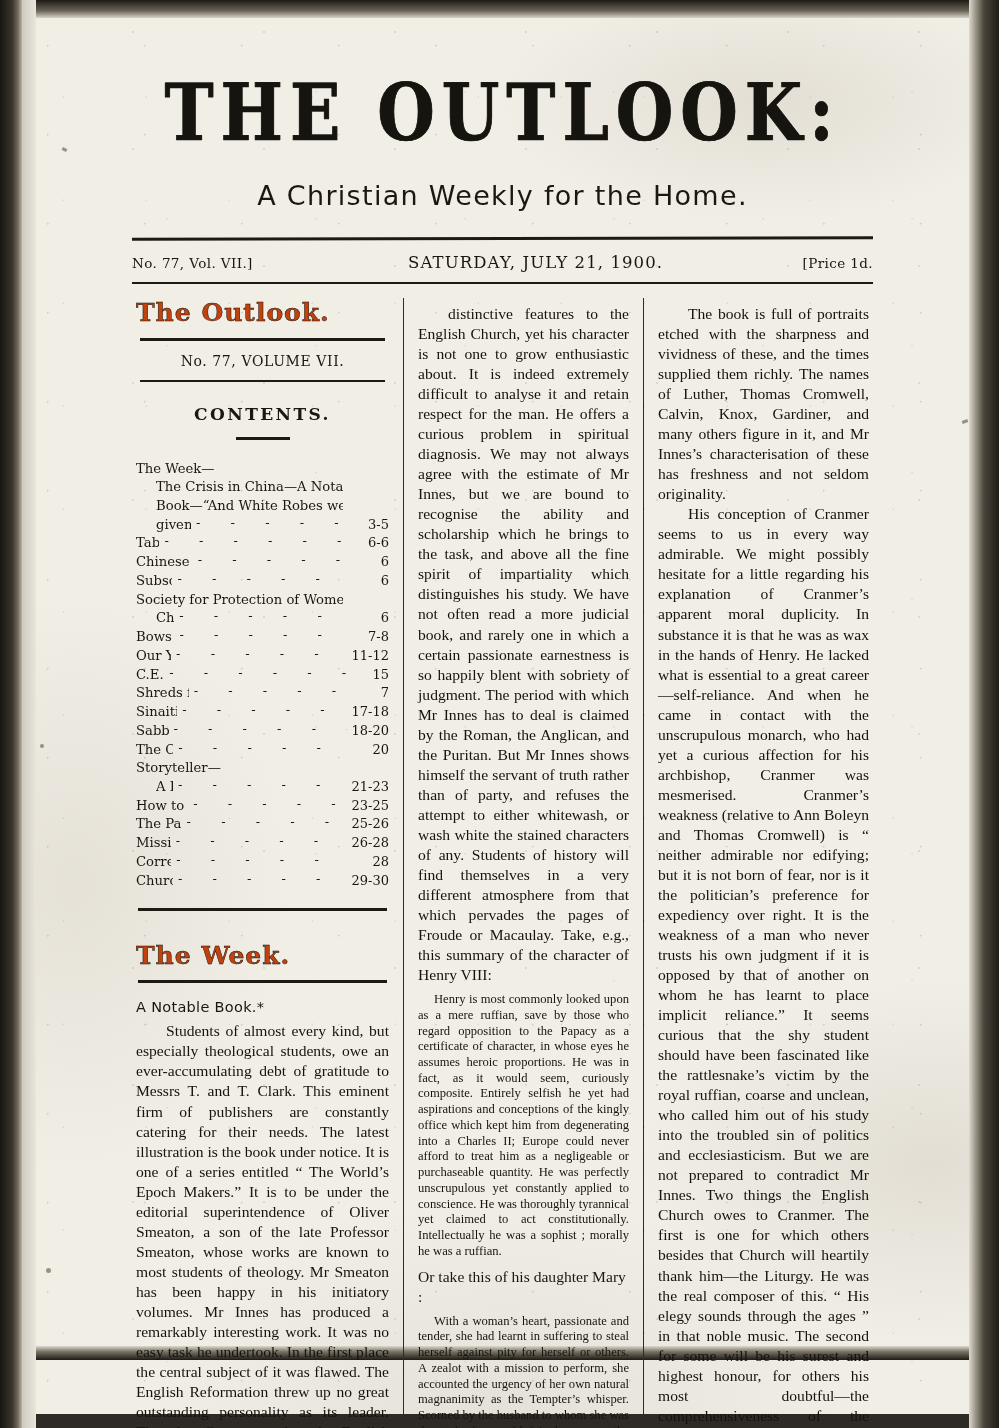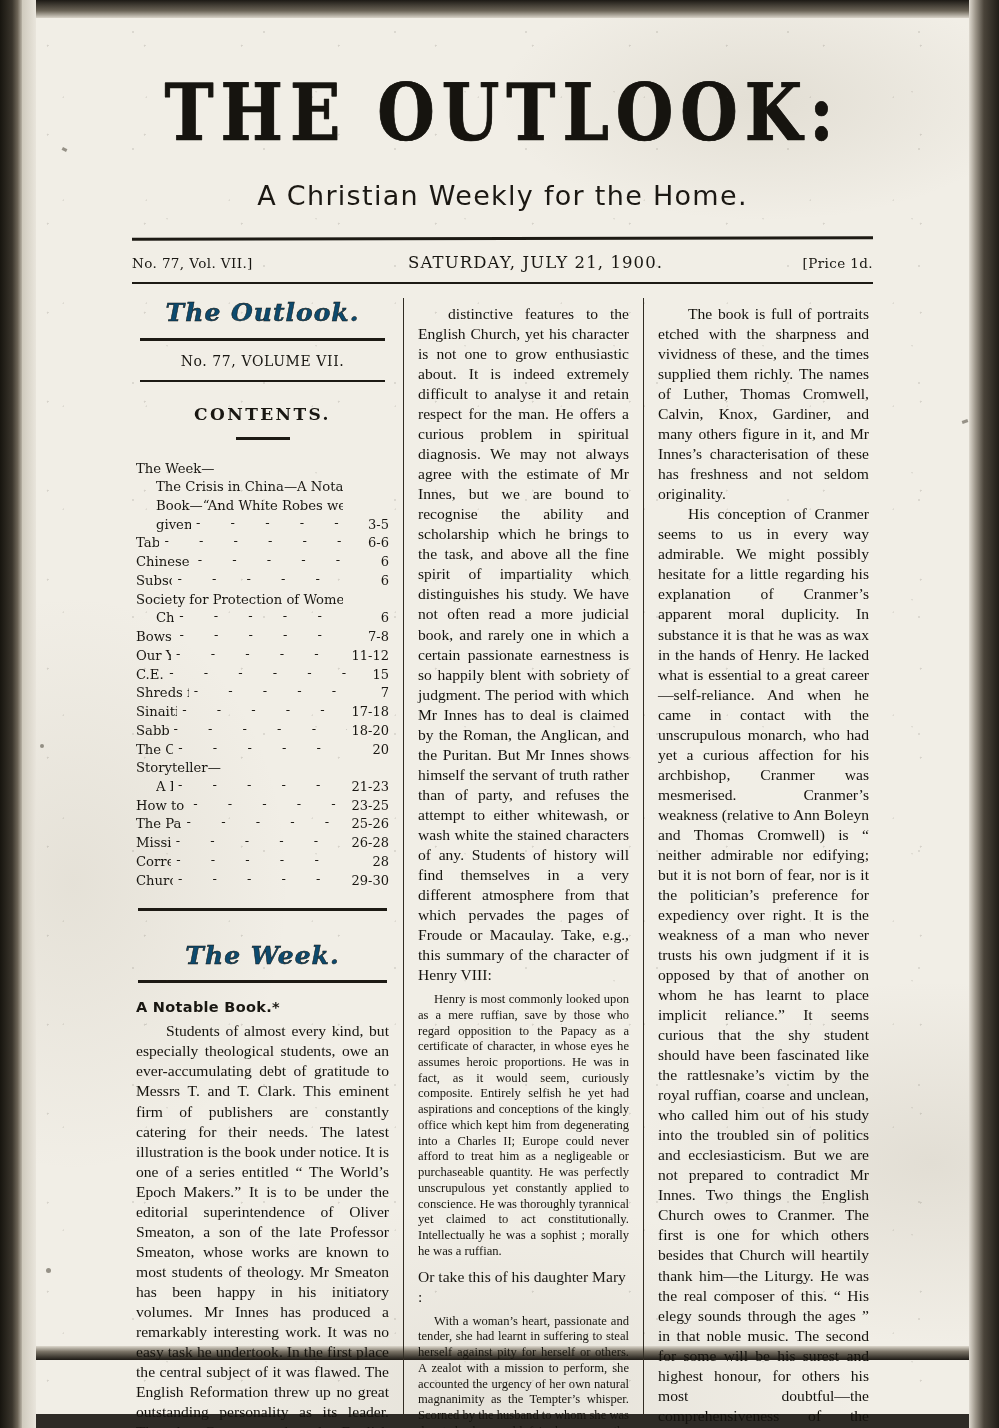--- a/index.html
+++ b/index.html
@@ -142,25 +142,24 @@
     padding: 0 14px;
     border-left: 1.5px solid #312c23;
     border-right: 1.5px solid #312c23;
   }
   .col-3 { padding-left: 14px; }
 
   
   .blackletter {
     font-family: "DejaVu Serif", serif;
     font-weight: bold;
-    font-style: italic;
     font-size: 25px;
     letter-spacing: 1px;
-    text-align: center;
-    color: #0c4a6e;
+    text-align: left;
+    color: #c2410c;
     -webkit-text-stroke: 0.5px #14120d;
   }
   .masthead-box-rule {
     height: 2.5px; background: #1d1a14; margin: 11px 4px 0 4px;
   }
   .vol-line {
     text-align: center;
     font-family: "DejaVu Serif", serif;
     font-size: 14px;
     letter-spacing: 0.6px;
@@ -219,21 +218,21 @@
 
   .week-head {
     margin-top: 30px;
   }
   .week-rule {
     height: 3px; background: #1d1a14; margin: 10px 2px 0 2px;
   }
 
   .art-head {
     font-family: "DejaVu Sans", sans-serif;
-    font-weight: bold;
+    font-weight: normal;
     font-size: 14.5px;
     letter-spacing: 0.3px;
     margin-top: 16px;
   }
 
   
   .body-text {
     font-family: "Liberation Serif", serif;
     font-size: 15.6px;
     line-height: 1.285;

